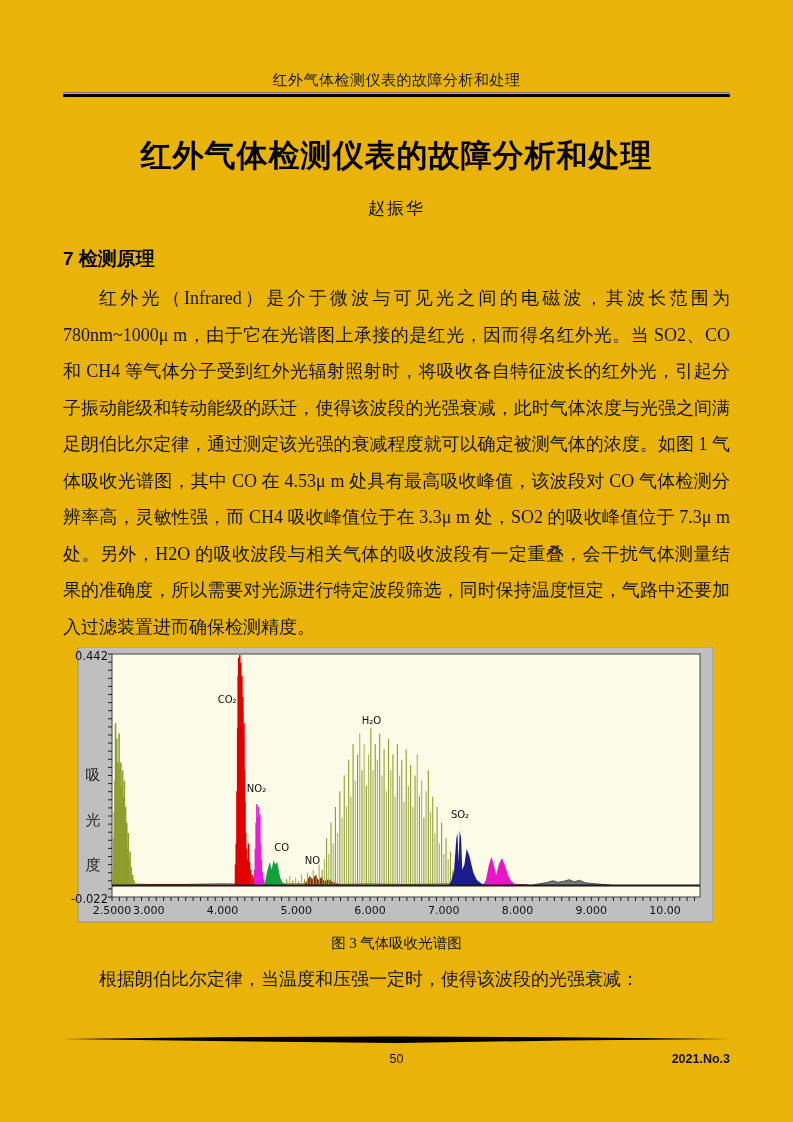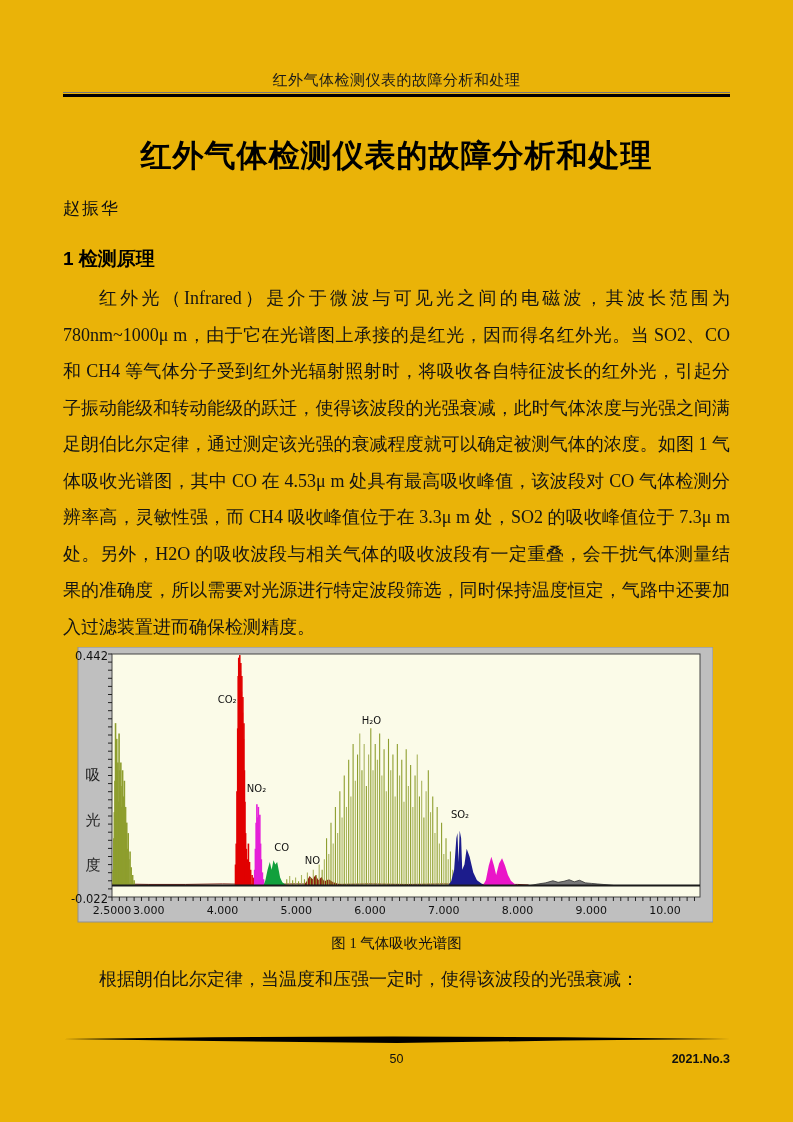--- a/index.html
+++ b/index.html
@@ -4,21 +4,21 @@
 <style>
   html,body{margin:0;padding:0;background:#ffffff;}
   .page{
     position:relative; width:793px; height:1122px; background:#eab308;
     overflow:hidden; font-family:"Liberation Serif","DejaVu Serif",serif; color:#111;
   }
   .content{position:absolute; left:63px; top:0; width:667px;}
   .running-head{margin-top:71px; text-align:center; font-size:15px; letter-spacing:0.5px; color:#1a1a1a;}
   .head-rule{margin-top:2px; height:1px; border-top:1px solid #777; border-bottom:3px solid #000;}
   .page-title{margin:38px 0 0 0; text-align:center; font-size:31px; font-weight:bold; letter-spacing:1px; color:#000;}
-  .author{margin-top:20px; font-size:17px; letter-spacing:2px;}
+  .author{margin-top:20px; text-align:center; font-size:17px; letter-spacing:2px;}
   .affiliation{margin-top:6px; text-align:center; font-size:17px;}
   .section-heading{margin:26px 0 0 0; font-size:19px; font-weight:bold;
     font-family:"Liberation Sans","DejaVu Sans",sans-serif; color:#000;}
   .body-par{margin:8px 0 0 0; font-size:18px; line-height:36.5px; text-align:justify;
     text-indent:2em; color:#141414;}
   figure{margin:2px 0 0 0; padding:0;}
   .figure-caption{margin-top:5px; text-align:center; font-size:14.5px; color:#111;}
   .par2{margin:8px 0 0 0;}
   .footer{position:absolute; left:63px; top:1030px; width:667px;}
   .footer-row{position:relative; margin-top:4px; height:18px;
@@ -33,21 +33,21 @@
 <div class="page">
   <div class="content">
 
     <div class="running-head">红外气体检测仪表的故障分析和处理</div>
     <div class="head-rule"></div>
 
     <h1 class="page-title">红外气体检测仪表的故障分析和处理</h1>
 
     <div class="author">赵振华</div>
 
-    <h2 class="section-heading">1 检测原理</h2>
+    <h2 class="section-heading">7 检测原理</h2>
 
     <p class="body-par">红外光（Infrared）是介于微波与可见光之间的电磁波，其波长范围为780nm~1000μ m，由于它在光谱图上承接的是红光，因而得名红外光。当 SO2、CO 和 CH4 等气体分子受到红外光辐射照射时，将吸收各自特征波长的红外光，引起分子振动能级和转动能级的跃迁，使得该波段的光强衰减，此时气体浓度与光强之间满足朗伯比尔定律，通过测定该光强的衰减程度就可以确定被测气体的浓度。如图 1 气体吸收光谱图，其中 CO 在 4.53μ m 处具有最高吸收峰值，该波段对 CO 气体检测分辨率高，灵敏性强，而 CH4 吸收峰值位于在 3.3μ m 处，SO2 的吸收峰值位于 7.3μ m 处。另外，H2O 的吸收波段与相关气体的吸收波段有一定重叠，会干扰气体测量结果的准确度，所以需要对光源进行特定波段筛选，同时保持温度恒定，气路中还要加入过滤装置进而确保检测精度。</p>
 
     <figure>
       <svg id="spectrum" width="650" height="278" viewBox="0 0 650 278">
           <rect x="15" y="0" width="635" height="275" fill="#bfbfbf" stroke="#8f8f8f" stroke-width="1"></rect>
           <rect x="49" y="7" width="588" height="243" fill="#fbfbe8" stroke="#444" stroke-width="1"></rect>
           <line x1="45" y1="250" x2="49" y2="250" stroke="#222" stroke-width="1"></line>
           <line x1="45" y1="241.89999999999998" x2="49" y2="241.89999999999998" stroke="#222" stroke-width="1"></line>
           <line x1="45" y1="233.79999999999998" x2="49" y2="233.79999999999998" stroke="#222" stroke-width="1"></line>
@@ -321,21 +321,21 @@
           <path d="M419.8786666666667,238.47844827586206 L419.8786666666667,238.47844827586206 L422.82800000000003,233.24137931034483 L425.7773333333334,218.57758620689657 L428.35799999999995,209.67456896551724 L430.9386666666667,218.57758620689657 L433.15066666666667,228.00431034482756 L436.1,216.48275862068965 L439.0493333333333,211.2456896551724 L441.9986666666667,218.57758620689657 L444.94800000000004,228.00431034482756 L447.89733333333334,233.76508620689654 L451.584,236.9073275862069 L455.27066666666667,238.47844827586206 L455.27066666666667,238.47844827586206 Z" fill="#ea15c8" stroke="none" stroke-width="0.8"></path>
           <path d="M467.8053333333333,238.47844827586206 L467.8053333333333,238.47844827586206 L475.17866666666663,236.9073275862069 L482.5520000000001,235.85991379310343 L489.92533333333336,233.76508620689654 L495.0866666666667,235.3362068965517 L500.9853333333334,234.28879310344828 L506.14666666666665,232.7176724137931 L511.308,234.81249999999997 L516.4693333333333,233.24137931034483 L522.3679999999999,235.85991379310343 L528.2666666666667,236.38362068965515 L534.1653333333334,236.9073275862069 L540.0640000000001,237.4310344827586 L545.9626666666667,237.95474137931032 L550.3866666666668,238.47844827586206 L550.3866666666668,238.47844827586206 Z" fill="#777777" stroke="#333333" stroke-width="0.8"></path>
           <line x1="49" y1="238.47844827586206" x2="637" y2="238.47844827586206" stroke="#1a1a1a" stroke-width="2"></line>
           <text x="173.60933333333338" y="55.79956896551726" font-size="10" fill="#101010" text-anchor="end">CO₂</text>
           <text x="193.51733333333334" y="144.82974137931035" font-size="10" fill="#101010" text-anchor="middle">NO₂</text>
           <text x="218.58666666666664" y="204.00862068965517" font-size="10" fill="#101010" text-anchor="middle">CO</text>
           <text x="249.55466666666666" y="216.57758620689657" font-size="10" fill="#101010" text-anchor="middle">NO</text>
           <text x="308.5413333333333" y="76.7478448275862" font-size="10" fill="#101010" text-anchor="middle">H₂O</text>
           <text x="397.0213333333333" y="171.01508620689657" font-size="10" fill="#101010" text-anchor="middle">SO₂</text>
         </svg>
-      <figcaption class="figure-caption">图 1 气体吸收光谱图</figcaption>
+      <figcaption class="figure-caption">图 3 气体吸收光谱图</figcaption>
     </figure>
 
     <p class="body-par par2">根据朗伯比尔定律，当温度和压强一定时，使得该波段的光强衰减：</p>
   </div>
 
   <div class="footer">
     <svg width="667" height="8" viewBox="0 0 667 8">
       <polygon points="0,3 150,1.2 330,0.4 500,1.3 667,3 500,4.6 334,7 150,5" fill="#000"></polygon>
     </svg>
     <div class="footer-row">

